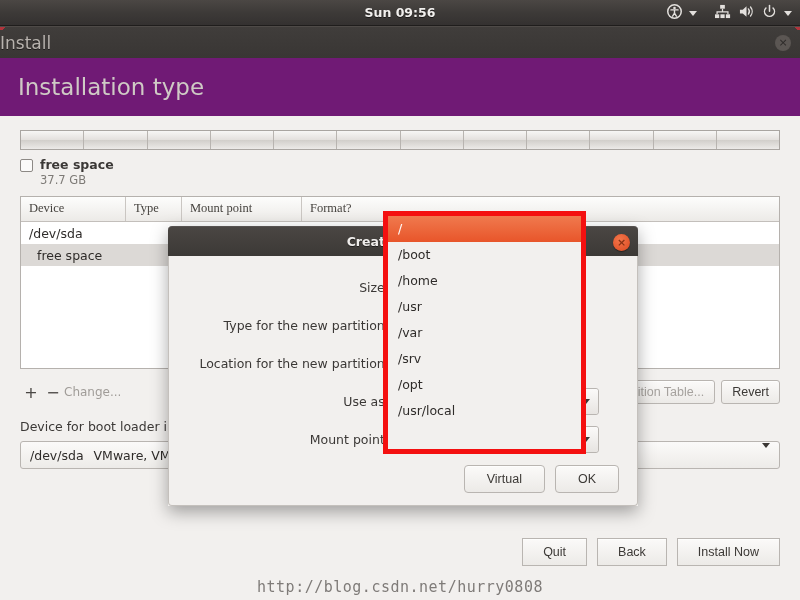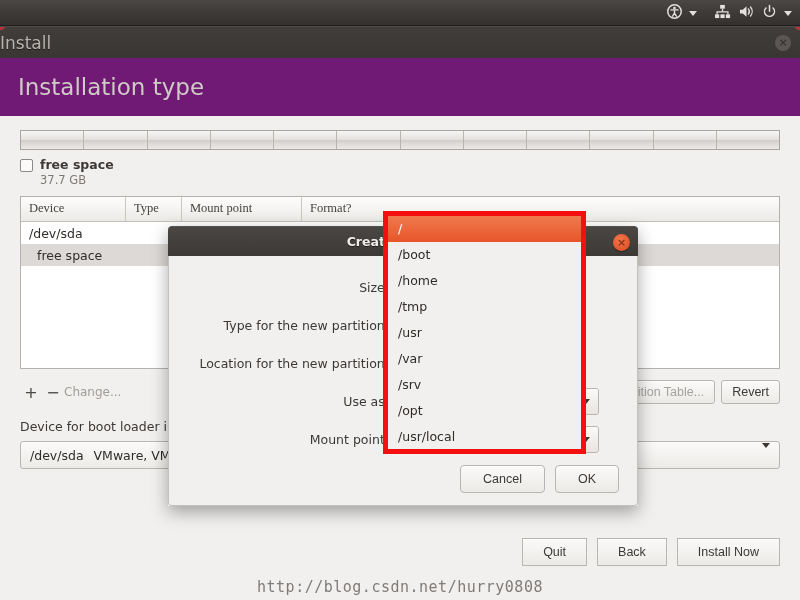--- a/index.html
+++ b/index.html
@@ -244,20 +244,21 @@
     font-size: 15px; color: #6b6764; letter-spacing: .5px;
     opacity: .85;
   }
 </style>
 </head>
 <body>
 
 <div id="screen">
 
   <div id="top-panel">
+    <div id="clock">Sun 09:56</div>
     <div id="tray">
       <span class="tray-ico">
         <svg width="15" height="15" viewBox="0 0 16 16">
           <circle cx="8" cy="8" r="7.2" fill="none" stroke="#e3e0dd" stroke-width="1.6"></circle>
           <circle cx="8" cy="4.3" r="1.4" fill="#e3e0dd"></circle>
           <path d="M4.2 6.3h7.6M8 6.6v3.2M8 9.8l-2 3.2M8 9.8l2 3.2" stroke="#e3e0dd" stroke-width="1.5" fill="none" stroke-linecap="round"></path>
         </svg>
       </span>
       <span class="caret-down"></span>
       <span class="tray-ico" style="margin-left:10px">
@@ -411,32 +412,31 @@
             <div class="flabel">Mount point:</div>
             <div class="combo">
               <span class="label"></span>
               <span class="btn-arr">
                   <span class="arrow-dn"></span>
                 </span>
             </div>
           </div>
 
           <div id="dlg-buttons">
-            <button class="btn">Cancel</button>
+            <button class="btn">Virtual</button>
             <button class="btn">OK</button>
           </div>
         </div>
       </div>
 
       <div id="dd-wrap">
         <div id="dd-list">
           <div class="dd-item sel">/</div>
           <div class="dd-item">/boot</div>
           <div class="dd-item">/home</div>
-          <div class="dd-item">/tmp</div>
           <div class="dd-item">/usr</div>
           <div class="dd-item">/var</div>
           <div class="dd-item">/srv</div>
           <div class="dd-item">/opt</div>
           <div class="dd-item">/usr/local</div>
         </div>
       </div>
 
     </div>
   </div>

